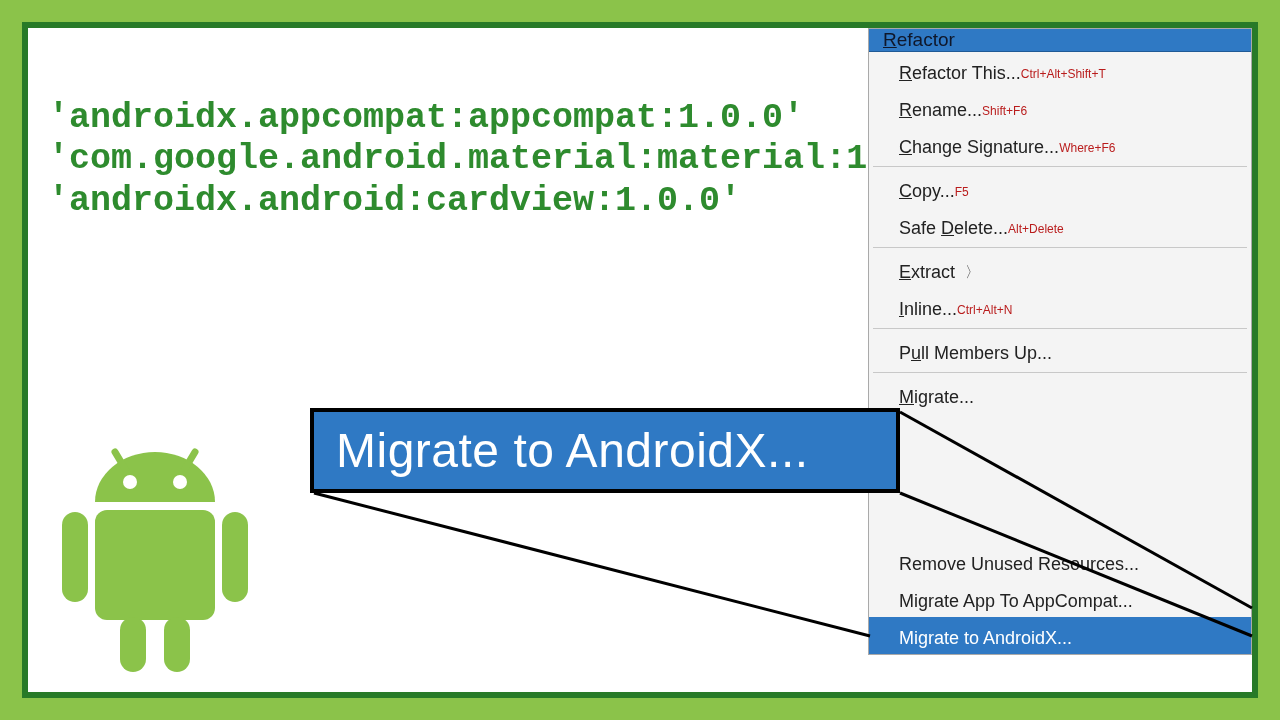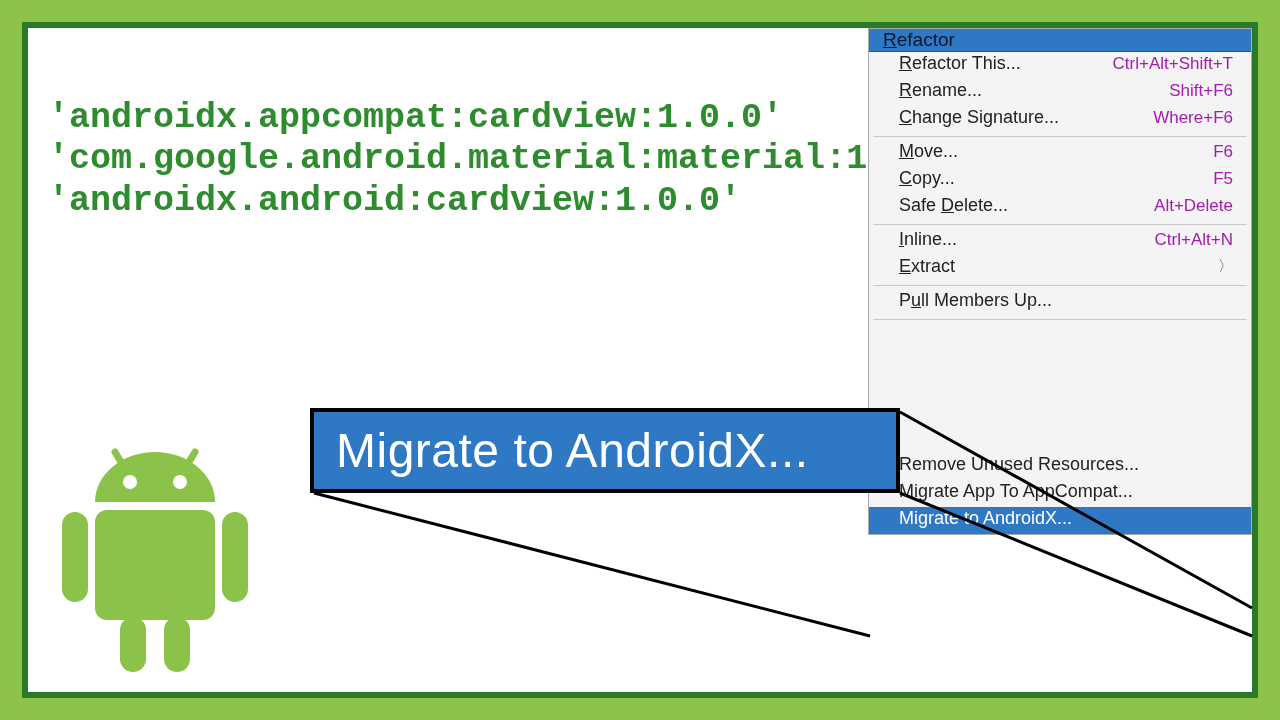--- a/index.html
+++ b/index.html
@@ -52,28 +52,27 @@
   .menu-header {
     background: #2f79c4;
     color: #0f172a;
     padding: 0 14px;
     font-size: 19px;
     border-bottom: 1px solid #1f5a96;
   }
   .menu-header .mn { text-decoration: underline; }
   .menu-item {
     display: flex;
-    justify-content: space-between;
     align-items: center;
-    padding: 1px 18px 5px 30px;
+    padding: 11px 18px 5px 30px;
     white-space: nowrap;
     position: relative;
   }
   .menu-item .lbl .mn { text-decoration: underline; }
-  .menu-item .sc { color: #a21caf; font-size: 17px; }
+  .menu-item .sc { color: #b91c1c; font-size: 12px; }
   .menu-sep { height: 1px; background: #c8c8c8; margin: 3px 4px; }
   .menu-item.hl {
     background: #2f79c4;
     color: #fff;
   }
   .arrow {
     font-size: 15px;
     color: #555;
     padding-left: 10px;
   }
@@ -97,21 +96,21 @@
     left: 0;
     top: 0;
     pointer-events: none;
   }
 </style>
 </head>
 <body>
 
 <div class="frame">
 
-  <div class="code-block"><span>'androidx.appcompat:cardview:1.0.0'</span>
+  <div class="code-block"><span>'androidx.appcompat:appcompat:1.0.0'</span>
 <span>'com.google.android.material:material:1.0.0'</span>
 <span>'androidx.android:cardview:1.0.0'</span></div>
 
   <div class="android-bot">
     <svg viewBox="0 0 210 250" width="210" height="250">
       <g fill="#8bc34a">
 
         <path d="M45 70 a60 50 0 0 1 120 0 Z"></path>
 
         <line x1="65" y1="20" x2="80" y2="45" stroke="#8bc34a" stroke-width="7" stroke-linecap="round"></line>
@@ -143,45 +142,44 @@
     <div class="menu-item">
       <span class="lbl"><span class="mn">R</span><span>ename...</span></span>
       <span class="sc">Shift+F6</span>
     </div>
     <div class="menu-item">
       <span class="lbl"><span class="mn">C</span><span>hange Signature...</span></span>
       <span class="sc">Where+F6</span>
     </div>
     <div class="menu-sep"></div>
     <div class="menu-item">
-      <span class="lbl"><span class="mn">M</span><span>ove...</span></span>
-      <span class="sc">F6</span>
-    </div>
-    <div class="menu-item">
       <span class="lbl"><span class="mn">C</span><span>opy...</span></span>
       <span class="sc">F5</span>
     </div>
     <div class="menu-item">
       <span class="lbl">Safe <span class="mn">D</span>elete...</span>
       <span class="sc">Alt+Delete</span>
     </div>
     <div class="menu-sep"></div>
     <div class="menu-item">
+      <span class="lbl"><span class="mn">E</span>xtract</span>
+      <span class="arrow">〉</span>
+    </div>
+    <div class="menu-item">
       <span class="lbl"><span class="mn">I</span><span>nline...</span></span>
       <span class="sc">Ctrl+Alt+N</span>
     </div>
-    <div class="menu-item">
-      <span class="lbl"><span class="mn">E</span>xtract</span>
-      <span class="arrow">〉</span>
-    </div>
     <div class="menu-sep"></div>
     <div class="menu-item">
       <span class="lbl">P<span class="mn">u</span>ll Members Up...</span>
     </div>
     <div class="menu-sep"></div>
+    <div class="menu-item">
+      <span class="lbl"><span class="mn">M</span>igrate...</span>
+    </div>
 
     <div style="height:130px"></div>
     <div class="menu-item">
       <span class="lbl">Remove Unused Resources...</span>
     </div>
     <div class="menu-item">
       <span class="lbl">Migrate App To AppCompat...</span>
     </div>
     <div class="menu-item hl">
       <span class="lbl">Migrate to AndroidX...</span>

